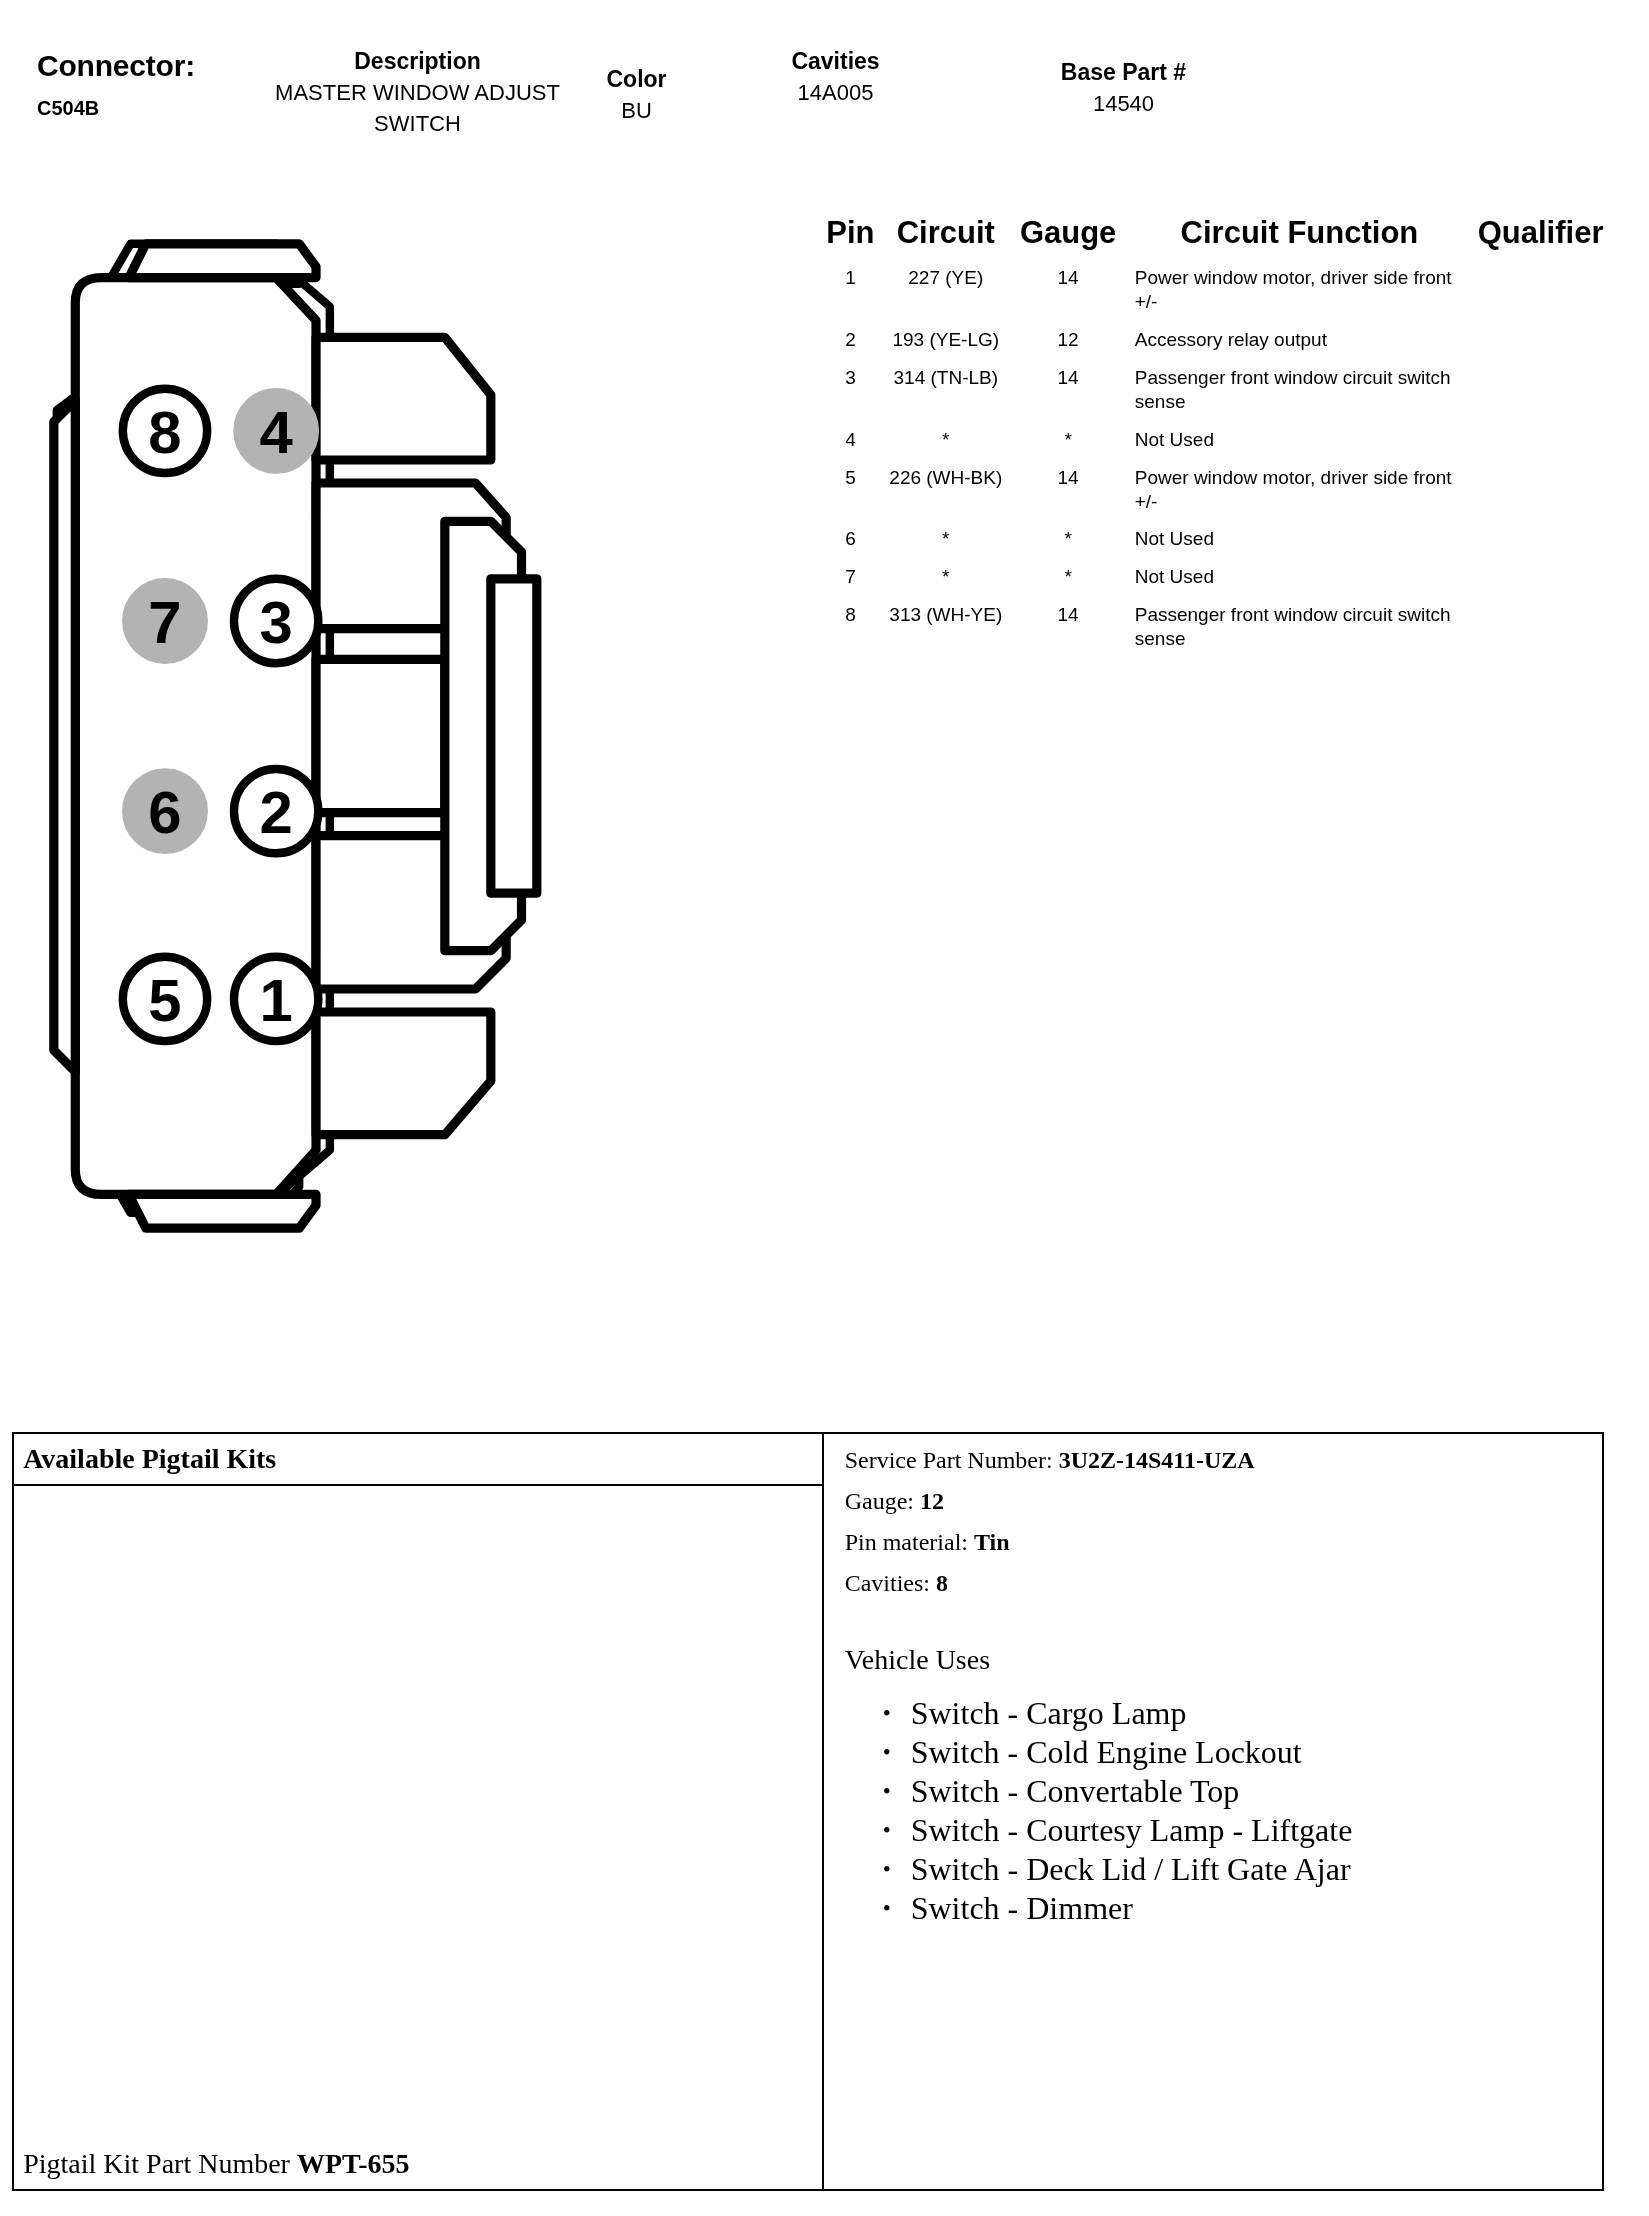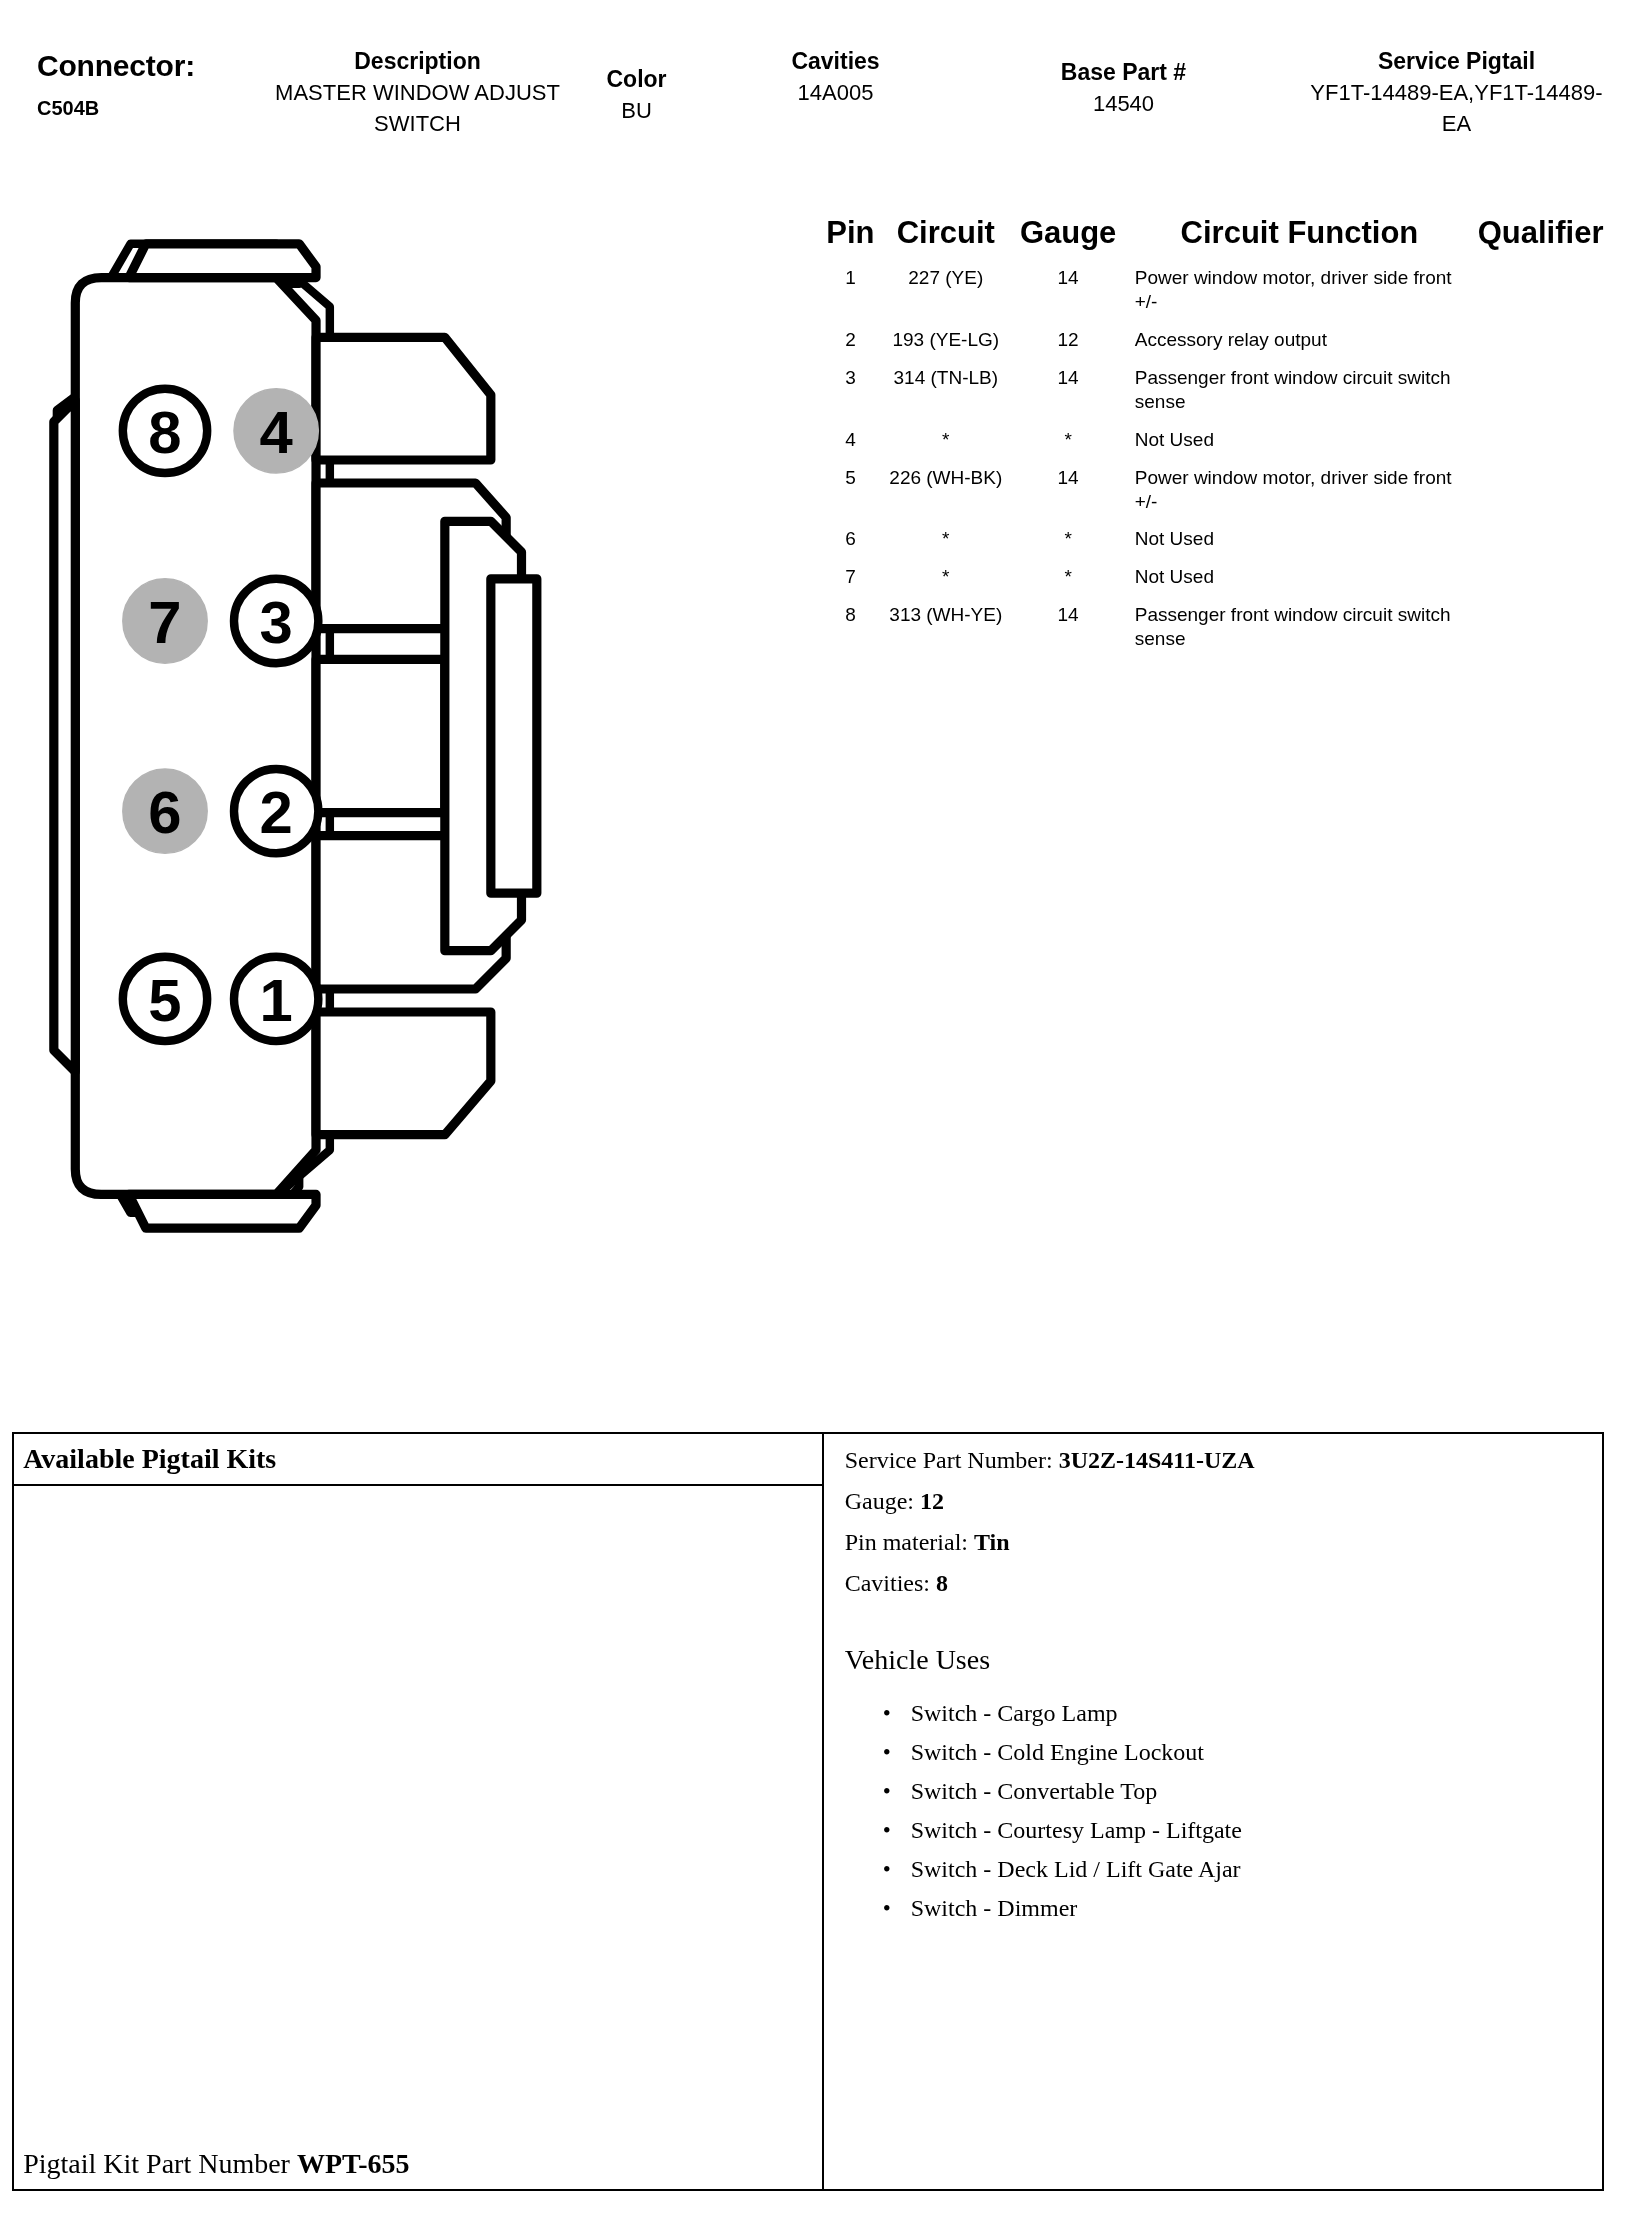--- a/index.html
+++ b/index.html
@@ -188,21 +188,21 @@
     font-size: 28px;
     line-height: 41px;
     margin-top: 35px;
   }
   .kits-right ul {
     margin: 14px 0 0 0;
     padding-left: 66px;
     list-style: none;
   }
   .kits-right li {
-    font-size: 24px;
+    font-size: 32px;
     line-height: 39px;
     position: relative;
   }
   .kits-right li::before {
     content: "\2022";
     position: absolute;
     left: -28px;
     top: 0;
     font-size: 23px;
   }
@@ -229,24 +229,20 @@
     <div class="hdr-col col-harness">
       <div class="hdr-title">Cavities</div>
       <div class="hdr-val">14A005</div>
     </div>
 
     <div class="hdr-col col-basepart">
       <div class="hdr-title">Base Part #</div>
       <div class="hdr-val">14540</div>
     </div>
 
-    <div class="hdr-col col-pigtail">
-      <div class="hdr-title">Service Pigtail</div>
-      <div class="hdr-val">YF1T-14489-EA,YF1T-14489-EA</div>
-    </div>
   </div>
 
   <div class="drawing">
     <svg width="767" height="1012" viewBox="0 0 1000 1320" xmlns="http://www.w3.org/2000/svg">
       <g fill="none" stroke="#000" stroke-width="11" stroke-linejoin="round" stroke-linecap="round">
 
         <path d="M 110 18 L 300 18 L 330 52 L 330 70 L 80 70 Z"></path>
 
         <path d="M 110 1282 L 300 1282 L 330 1248 L 330 1230 L 80 1230 Z"></path>
 

